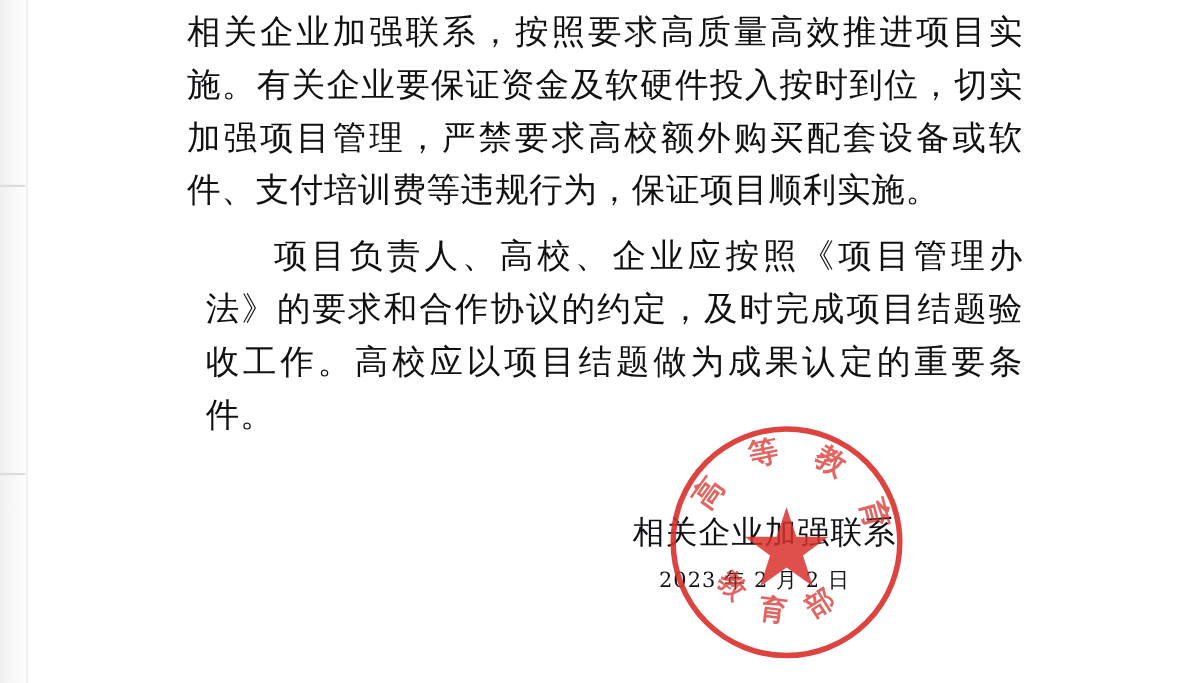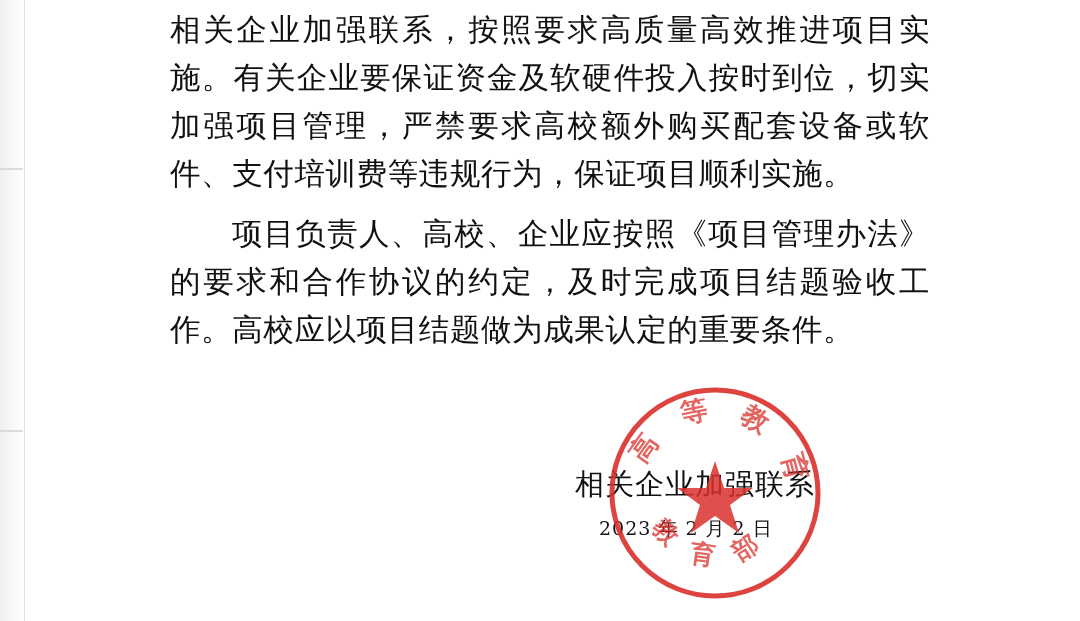--- a/index.html
+++ b/index.html
@@ -72,20 +72,21 @@
     letter-spacing: 0.6px;
     text-align: justify;
     text-justify: inter-ideograph;
     font-family: "DejaVu Serif", "Liberation Serif", serif;
   }
   .para.indent {
     text-indent: 62px;
   }
   .para.p2 {
     margin-top: 12px;
+    margin-left: 17px;
   }
 
   
   .signature {
     position: absolute;
     left: 575px;
     top: 462px;
     width: 300px;
     text-align: left;
   }

